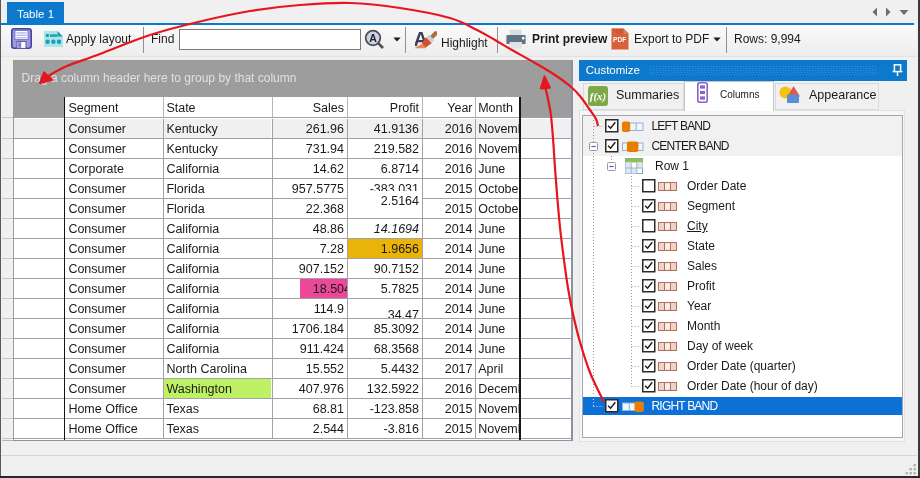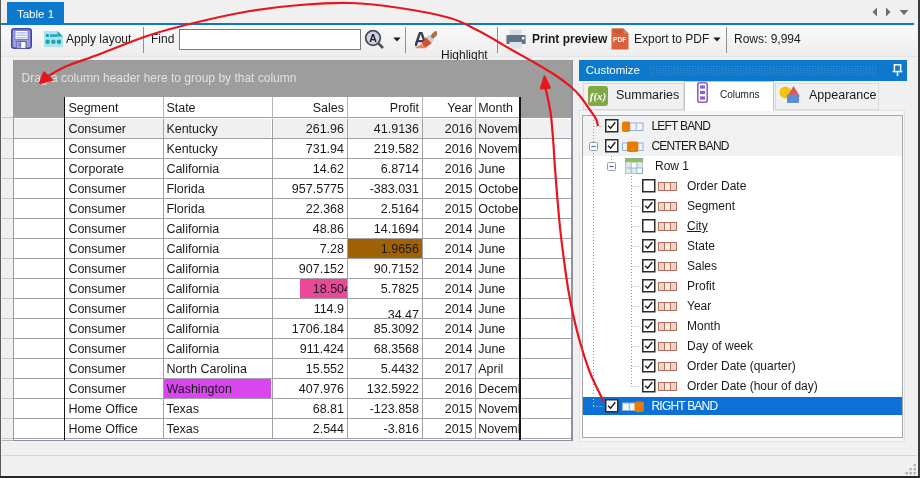--- a/index.html
+++ b/index.html
@@ -50,21 +50,21 @@
 <div class="abs" style="left:405px;top:27px;width:1px;height:26px;background:#909090;"></div>
 <svg class="abs" style="left:415px;top:28px;" width="22" height="22" viewBox="0 0 22 22">
 <text x="-1.4" y="17.6" font-family="Liberation Sans" font-size="20" font-weight="bold" fill="#3a3f55">A</text>
 <path d="M-0.6,20.2 L10.5,20.2 L13.6,16.6 L6,16.2 Z" fill="#dd6f3a" opacity="0.8"></path>
 <g transform="translate(15 11) rotate(45)">
 <rect x="-2.1" y="-10" width="4.2" height="8.2" rx="1.8" fill="#a9713f"></rect>
 <rect x="-3.7" y="-2.2" width="7.4" height="3.9" fill="#c9ced6"></rect>
 <path d="M-4.2,1.7 L4.2,1.7 L2.9,8.9 L-2.9,8.9 Z" fill="#d4502a"></path>
 </g>
 </svg>
-<div class="ttxt" style="left:441px;top:36px;margin-top:12px;">Highlight</div>
+<div class="ttxt" style="left:441px;top:36px;">Highlight</div>
 <div class="abs" style="left:497px;top:27px;width:1px;height:26px;background:#909090;"></div>
 <svg class="abs" style="left:506px;top:29px;" width="20" height="20" viewBox="0 0 20 20">
 <rect x="3.6" y="0.6" width="12" height="6" fill="#d9dee3"></rect>
 <rect x="0.4" y="6" width="19.2" height="9" rx="1" fill="#5d7482"></rect>
 <rect x="16" y="8" width="2.4" height="2.4" fill="#fff"></rect>
 <rect x="3.6" y="13" width="12.4" height="6.4" fill="#dfe3e7"></rect>
 </svg>
 <div class="ttxt" style="left:532px;top:32px;font-weight:bold;">Print preview</div>
 <svg class="abs" style="left:611px;top:28px;" width="18" height="22" viewBox="0 0 18 22">
 <path d="M0.5,0.5 L12.5,0.5 L17.5,5.5 L17.5,21.5 L0.5,21.5 Z" fill="#d9603a"></path>
@@ -147,39 +147,39 @@
 <div class="cellR" style="left:271.5px;top:179px;width:75.0px;height:19px;background:#ffffff;">957.5775</div>
 <div class="cellR" style="left:346.5px;top:179px;width:75.0px;height:19px;background:#ffffff;">-383.031</div>
 <div class="cellR" style="left:421.5px;top:179px;width:53.5px;height:19px;background:#ffffff;">2015</div>
 <div class="cellL" style="left:475px;top:179px;width:44px;height:19px;background:#ffffff;">October</div>
 <div class="abs" style="left:521px;top:179px;width:49.5px;height:19px;background:#ffffff;"></div>
 <div class="abs" style="left:14px;top:198px;width:556.5px;height:1px;background:#a2a2a6;"></div>
 <div class="abs" style="left:14px;top:199px;width:49.5px;height:19px;background:#ffffff;"></div>
 <div class="cellL" style="left:65.2px;top:199px;width:97.99999999999999px;height:19px;background:#ffffff;">Consumer</div>
 <div class="cellL" style="left:163.2px;top:199px;width:108.30000000000001px;height:19px;background:#ffffff;">Florida</div>
 <div class="cellR" style="left:271.5px;top:199px;width:75.0px;height:19px;background:#ffffff;">22.368</div>
-<div class="cellR" style="left:346.5px;top:199px;width:75.0px;height:19px;background:#ffffff;">2.5164</div>
+<div class="cellR" style="left:346.5px;top:191px;width:75.0px;height:19px;background:#ffffff;">2.5164</div>
 <div class="cellR" style="left:421.5px;top:199px;width:53.5px;height:19px;background:#ffffff;">2015</div>
 <div class="cellL" style="left:475px;top:199px;width:44px;height:19px;background:#ffffff;">October</div>
 <div class="abs" style="left:521px;top:199px;width:49.5px;height:19px;background:#ffffff;"></div>
 <div class="abs" style="left:14px;top:218px;width:556.5px;height:1px;background:#a2a2a6;"></div>
 <div class="abs" style="left:14px;top:219px;width:49.5px;height:19px;background:#ffffff;"></div>
 <div class="cellL" style="left:65.2px;top:219px;width:97.99999999999999px;height:19px;background:#ffffff;">Consumer</div>
 <div class="cellL" style="left:163.2px;top:219px;width:108.30000000000001px;height:19px;background:#ffffff;">California</div>
 <div class="cellR" style="left:271.5px;top:219px;width:75.0px;height:19px;background:#ffffff;">48.86</div>
-<div class="cellR" style="left:346.5px;top:219px;width:75.0px;height:19px;background:#ffffff;">14.1694</div>
+<div class="cellR" style="left:346.5px;top:219px;width:75.0px;height:19px;background:#ffffff;font-style:italic;">14.1694</div>
 <div class="cellR" style="left:421.5px;top:219px;width:53.5px;height:19px;background:#ffffff;">2014</div>
 <div class="cellL" style="left:475px;top:219px;width:44px;height:19px;background:#ffffff;">June</div>
 <div class="abs" style="left:521px;top:219px;width:49.5px;height:19px;background:#ffffff;"></div>
 <div class="abs" style="left:14px;top:238px;width:556.5px;height:1px;background:#a2a2a6;"></div>
 <div class="abs" style="left:14px;top:239px;width:49.5px;height:19px;background:#ffffff;"></div>
 <div class="cellL" style="left:65.2px;top:239px;width:97.99999999999999px;height:19px;background:#ffffff;">Consumer</div>
 <div class="cellL" style="left:163.2px;top:239px;width:108.30000000000001px;height:19px;background:#ffffff;">California</div>
 <div class="cellR" style="left:271.5px;top:239px;width:75.0px;height:19px;background:#ffffff;">7.28</div>
-<div class="cellR" style="left:346.5px;top:239px;width:75.0px;height:19px;background:#a16207;">1.9656</div>
+<div class="cellR" style="left:346.5px;top:239px;width:75.0px;height:19px;background:#eab308;">1.9656</div>
 <div class="cellR" style="left:421.5px;top:239px;width:53.5px;height:19px;background:#ffffff;">2014</div>
 <div class="cellL" style="left:475px;top:239px;width:44px;height:19px;background:#ffffff;">June</div>
 <div class="abs" style="left:521px;top:239px;width:49.5px;height:19px;background:#ffffff;"></div>
 <div class="abs" style="left:14px;top:258px;width:556.5px;height:1px;background:#a2a2a6;"></div>
 <div class="abs" style="left:14px;top:259px;width:49.5px;height:19px;background:#ffffff;"></div>
 <div class="cellL" style="left:65.2px;top:259px;width:97.99999999999999px;height:19px;background:#ffffff;">Consumer</div>
 <div class="cellL" style="left:163.2px;top:259px;width:108.30000000000001px;height:19px;background:#ffffff;">California</div>
 <div class="cellR" style="left:271.5px;top:259px;width:75.0px;height:19px;background:#ffffff;">907.152</div>
 <div class="cellR" style="left:346.5px;top:259px;width:75.0px;height:19px;background:#ffffff;">90.7152</div>
 <div class="cellR" style="left:421.5px;top:259px;width:53.5px;height:19px;background:#ffffff;">2014</div>
@@ -226,21 +226,21 @@
 <div class="cellL" style="left:65.2px;top:359px;width:97.99999999999999px;height:19px;background:#ffffff;">Consumer</div>
 <div class="cellL" style="left:163.2px;top:359px;width:108.30000000000001px;height:19px;background:#ffffff;">North Carolina</div>
 <div class="cellR" style="left:271.5px;top:359px;width:75.0px;height:19px;background:#ffffff;">15.552</div>
 <div class="cellR" style="left:346.5px;top:359px;width:75.0px;height:19px;background:#ffffff;">5.4432</div>
 <div class="cellR" style="left:421.5px;top:359px;width:53.5px;height:19px;background:#ffffff;">2017</div>
 <div class="cellL" style="left:475px;top:359px;width:41px;height:19px;background:#ffffff;">April</div>
 <div class="abs" style="left:521px;top:359px;width:49.5px;height:19px;background:#ffffff;"></div>
 <div class="abs" style="left:14px;top:378px;width:556.5px;height:1px;background:#a2a2a6;"></div>
 <div class="abs" style="left:14px;top:379px;width:49.5px;height:19px;background:#ffffff;"></div>
 <div class="cellL" style="left:65.2px;top:379px;width:97.99999999999999px;height:19px;background:#ffffff;">Consumer</div>
-<div class="cellL" style="left:163.2px;top:379px;width:108.30000000000001px;height:19px;background:#d946ef;">Washington</div>
+<div class="cellL" style="left:163.2px;top:379px;width:108.30000000000001px;height:19px;background:#bef264;">Washington</div>
 <div class="cellR" style="left:271.5px;top:379px;width:75.0px;height:19px;background:#ffffff;">407.976</div>
 <div class="cellR" style="left:346.5px;top:379px;width:75.0px;height:19px;background:#ffffff;">132.5922</div>
 <div class="cellR" style="left:421.5px;top:379px;width:53.5px;height:19px;background:#ffffff;">2016</div>
 <div class="cellL" style="left:475px;top:379px;width:44px;height:19px;background:#ffffff;">December</div>
 <div class="abs" style="left:521px;top:379px;width:49.5px;height:19px;background:#ffffff;"></div>
 <div class="abs" style="left:14px;top:398px;width:556.5px;height:1px;background:#a2a2a6;"></div>
 <div class="abs" style="left:14px;top:399px;width:49.5px;height:19px;background:#ffffff;"></div>
 <div class="cellL" style="left:65.2px;top:399px;width:97.99999999999999px;height:19px;background:#ffffff;">Home Office</div>
 <div class="cellL" style="left:163.2px;top:399px;width:108.30000000000001px;height:19px;background:#ffffff;">Texas</div>
 <div class="cellR" style="left:271.5px;top:399px;width:75.0px;height:19px;background:#ffffff;">68.81</div>

